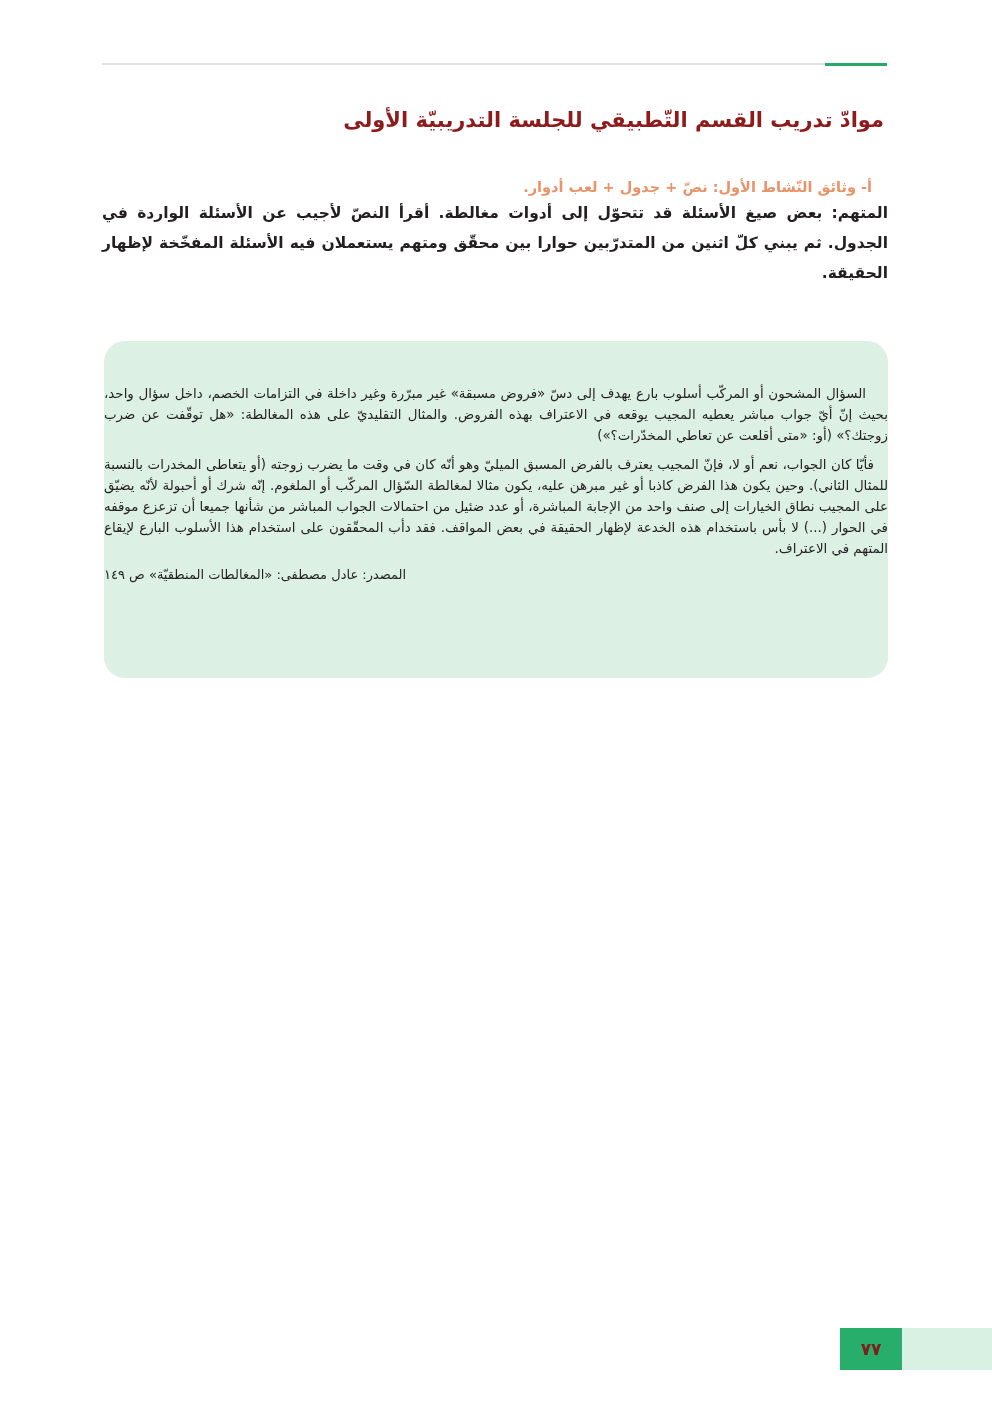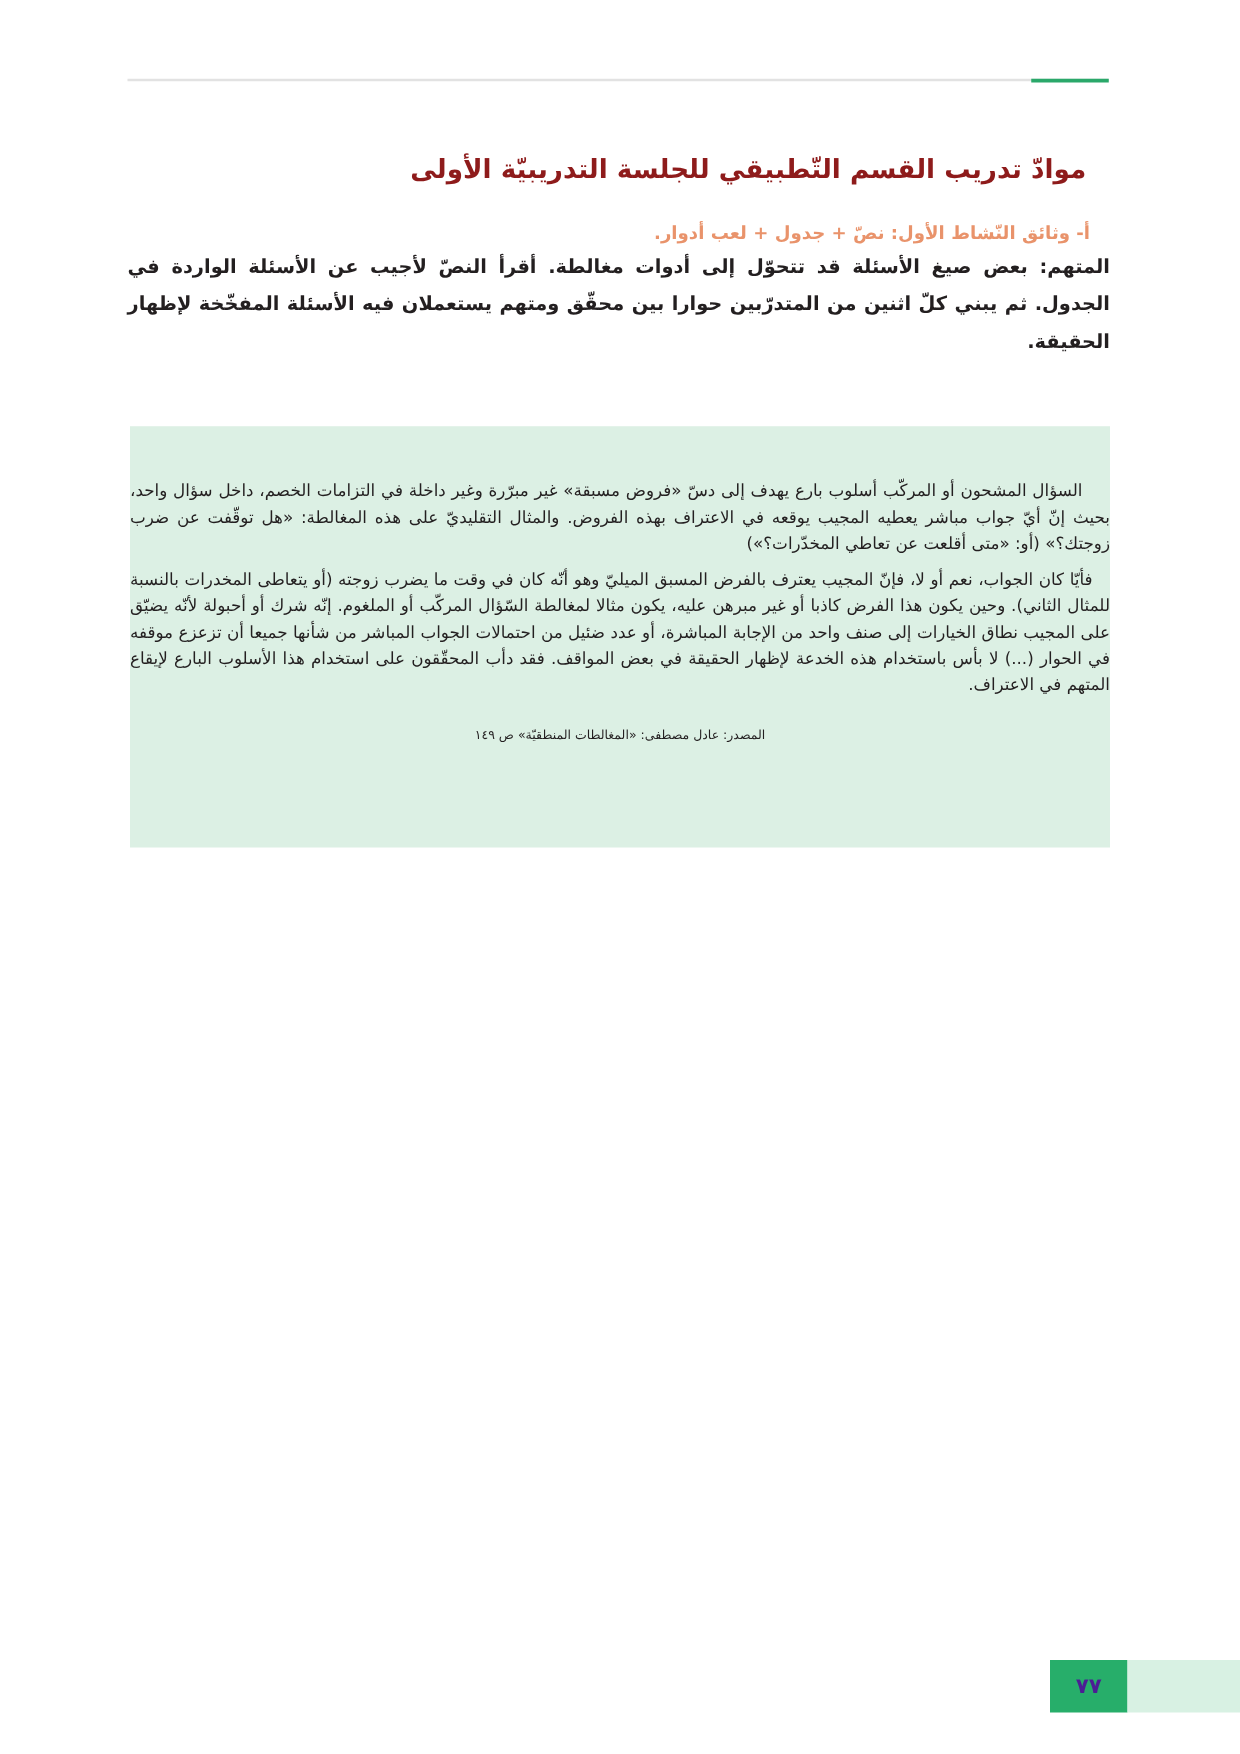--- a/index.html
+++ b/index.html
@@ -28,21 +28,21 @@
       left: 825px;
       top: 63px;
       width: 62px;
       height: 3px;
       background: #2aa86a;
     }
     .page-title {
       position: absolute;
       right: 108px;
       top: 108px;
-      margin: 15px;
+      margin: 0;
       font-size: 21px;
       font-weight: bold;
       color: #8e1b1b;
       white-space: nowrap;
       direction: rtl;
     }
     .subheading {
       position: absolute;
       right: 104px;
       top: 163px;
@@ -70,51 +70,52 @@
     .doc-box {
       position: absolute;
       left: 104px;
       top: 341px;
       width: 784px;
       height: 337px;
       background: #dcf0e4;
       box-sizing: border-box;
       padding: 42px 0 0 0;
       direction: rtl;
+      border-radius: 21px;
     }
     .doc-para {
       margin: 0 0 8px 0;
       font-size: 13.4px;
       line-height: 21px;
       color: #231f20;
       text-align: justify;
       text-align-last: right;
       padding-right: 0;
       padding-left: 0;
     }
     .doc-para.first {
       text-indent: 22px;
     }
     .doc-para.second {
       text-indent: 14px;
     }
     .source {
-      margin: 24px 0 0 0;
-      font-size: 10px;
+      margin: 8px 0 0 0;
+      font-size: 13px;
       color: #231f20;
-      text-align: center;
+      text-align: left;
     }
     .page-number-box {
       position: absolute;
       left: 840px;
       top: 1328px;
       width: 62px;
       height: 42px;
       background: #27ae6a;
-      color: #4c1d95;
+      color: #7f1d1d;
       font-size: 17px;
       font-weight: bold;
       display: flex;
       align-items: center;
       justify-content: center;
     }
     .page-number-tab {
       position: absolute;
       left: 902px;
       top: 1328px;

